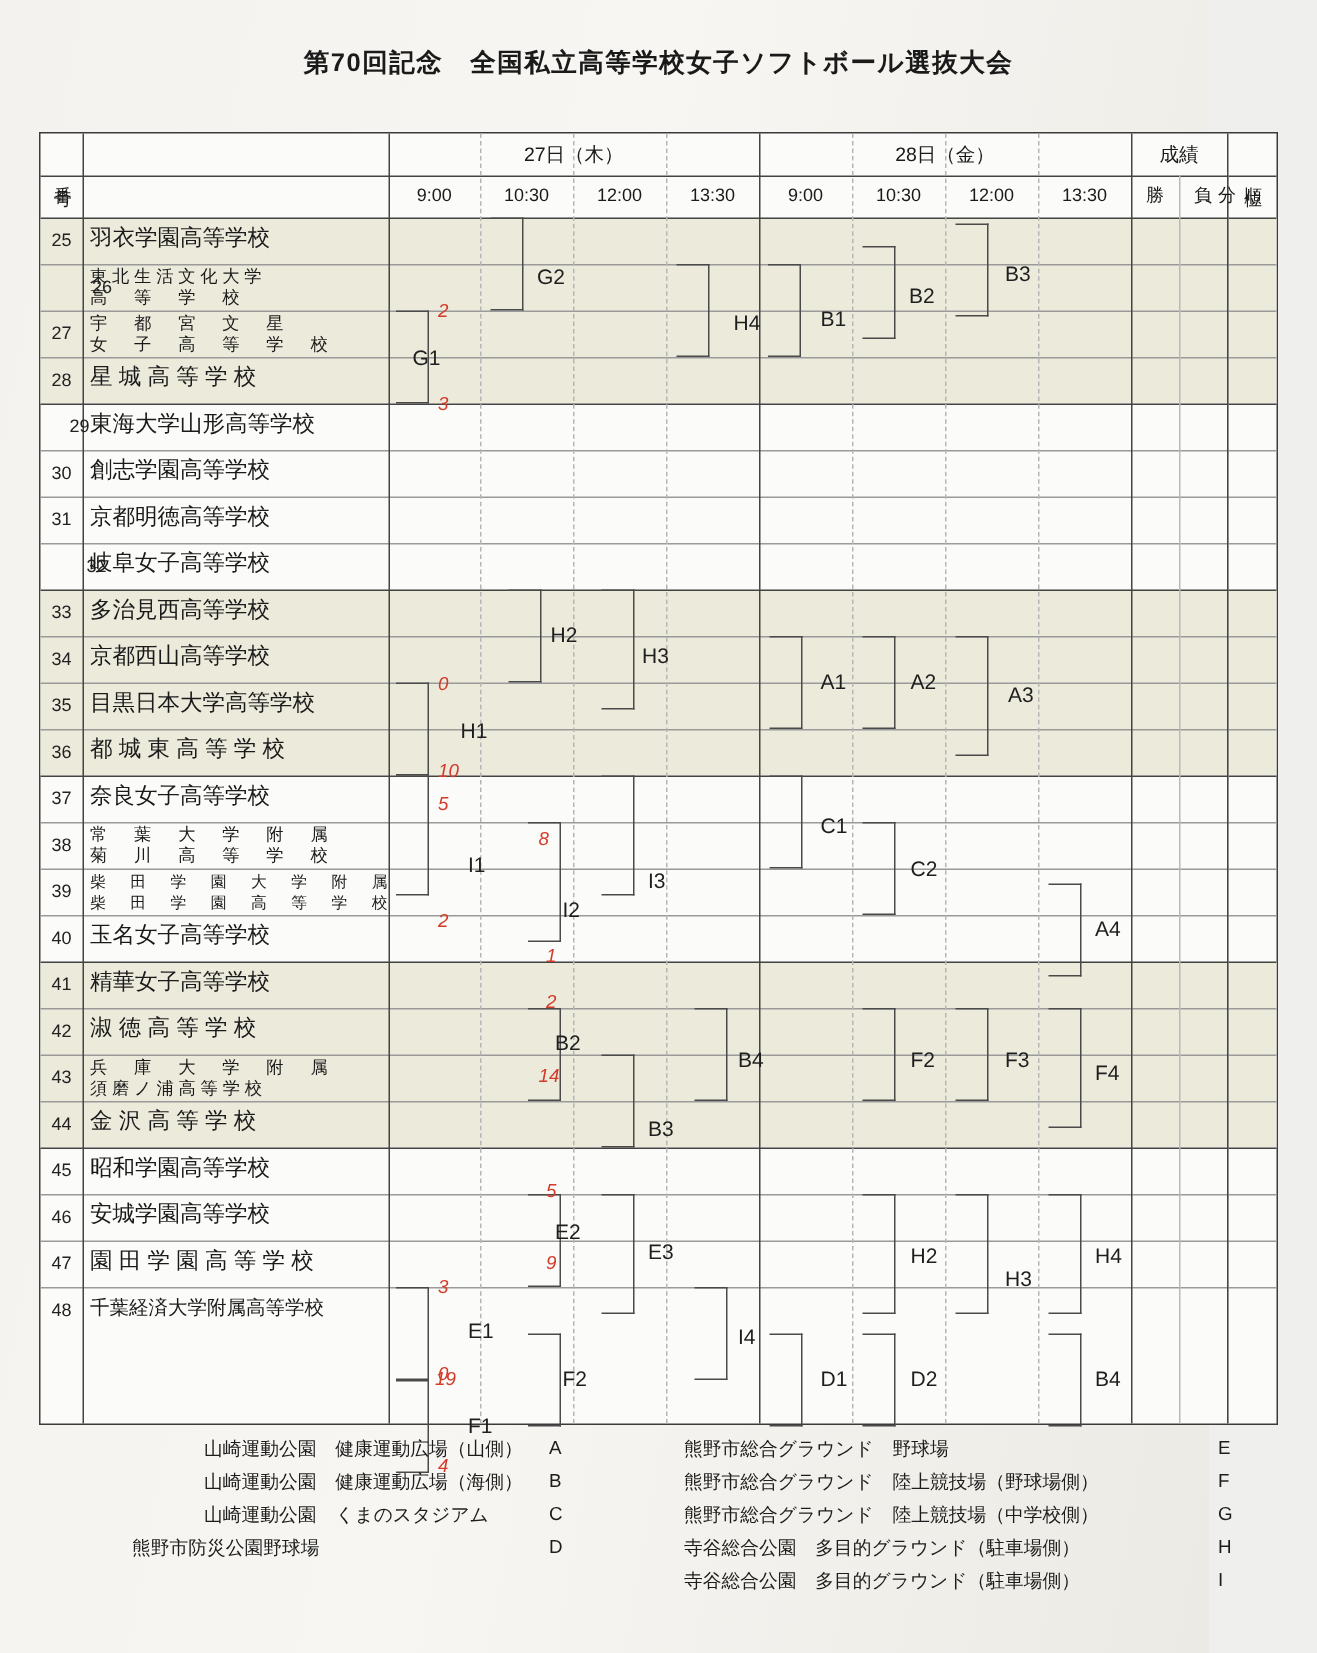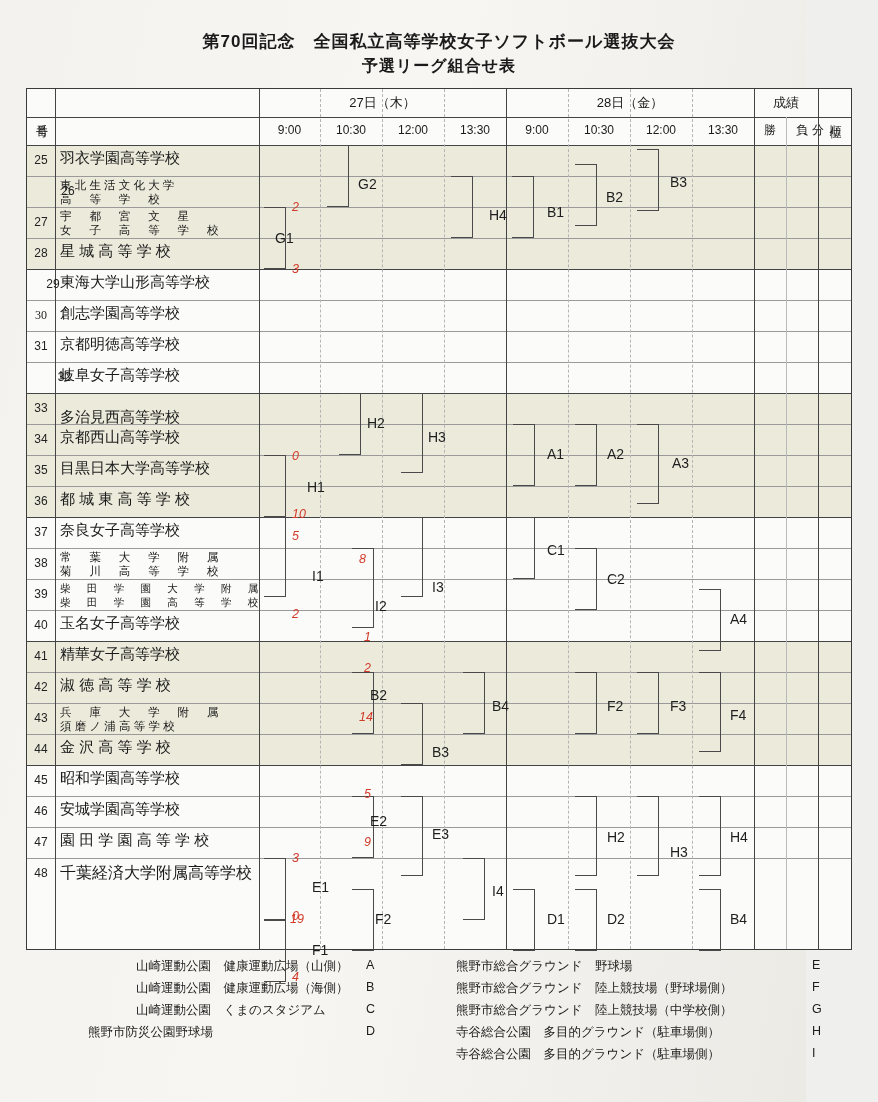--- a/index.html
+++ b/index.html
@@ -93,21 +93,20 @@
   }
   .fline{position:absolute;white-space:nowrap;}
   .fcode{position:absolute;}
 </style>
 </head>
 <body>
 
 <div class="page">
 
   <div class="title">第70回記念　全国私立高等学校女子ソフトボール選抜大会</div>
-  <div class="subtitle">予選リーグ組合せ表</div>
 
   <div class="grid">
 
     <div class="cellband" style="top:56px;height:124px;"></div>
     <div class="cellband" style="top:304px;height:124px;"></div>
     <div class="cellband" style="top:552px;height:124px;"></div>
 
     <div class="hline strong" style="top:28px;"></div>
     <div class="hline strong" style="top:56px;"></div>
 
@@ -166,21 +165,21 @@
 
     <div class="hdr small" style="left:727px;top:28px;width:32px;height:28px;">勝</div>
     <div class="hdr small" style="left:759px;top:28px;width:32px;height:28px;">負</div>
     <div class="hdr small" style="left:791px;top:28px;width:0px;height:28px;">分</div>
 
     <div class="num" style="left:0;top:64px;">25</div>
     <div class="num" style="left:0;top:95px;margin-left:27px;">26</div>
     <div class="num" style="left:0;top:126px;">27</div>
     <div class="num" style="left:0;top:157px;">28</div>
     <div class="num" style="left:0;top:188px;margin-left:12px;">29</div>
-    <div class="num" style="left:0;top:219px;font-family:Liberation Serif, serif;">30</div>
+    <div class="num" style="left:0;top:219px;">30</div>
     <div class="num" style="left:0;top:250px;">31</div>
     <div class="num" style="left:16px;top:281px;text-align:right;">32</div>
     <div class="num" style="left:0;top:312px;">33</div>
     <div class="num" style="left:0;top:343px;">34</div>
     <div class="num" style="left:0;top:374px;">35</div>
     <div class="num" style="left:0;top:405px;">36</div>
     <div class="num" style="left:0;top:436px;">37</div>
     <div class="num" style="left:0;top:467px;">38</div>
     <div class="num" style="left:0;top:498px;">39</div>
     <div class="num" style="left:0;top:529px;">40</div>
@@ -192,33 +191,33 @@
     <div class="num" style="left:0;top:715px;">46</div>
     <div class="num" style="left:0;top:746px;">47</div>
     <div class="num" style="left:0;top:777px;">48</div>
 
     <div class="team" style="left:33px;top:60px;">羽衣学園高等学校</div>
     <div class="team" style="left:33px;top:153px;">星 城 高 等 学 校</div>
     <div class="team" style="left:33px;top:184px;">東海大学山形高等学校</div>
     <div class="team" style="left:33px;top:215px;">創志学園高等学校</div>
     <div class="team" style="left:33px;top:246px;">京都明徳高等学校</div>
     <div class="team" style="left:33px;top:277px;">岐阜女子高等学校</div>
-    <div class="team" style="left:33px;top:319px;text-align:right;">多治見西高等学校</div>
+    <div class="team" style="left:33px;top:308px;text-align:right;">多治見西高等学校</div>
     <div class="team" style="left:33px;top:339px;">京都西山高等学校</div>
     <div class="team" style="left:33px;top:370px;">目黒日本大学高等学校</div>
     <div class="team" style="left:33px;top:401px;">都 城 東 高 等 学 校</div>
     <div class="team" style="left:33px;top:432px;">奈良女子高等学校</div>
     <div class="team" style="left:33px;top:525px;">玉名女子高等学校</div>
     <div class="team" style="left:33px;top:556px;">精華女子高等学校</div>
     <div class="team" style="left:33px;top:587px;">淑 徳 高 等 学 校</div>
     <div class="team" style="left:33px;top:649px;">金 沢 高 等 学 校</div>
     <div class="team" style="left:33px;top:680px;">昭和学園高等学校</div>
     <div class="team" style="left:33px;top:711px;">安城学園高等学校</div>
     <div class="team" style="left:33px;top:742px;">園 田 学 園 高 等 学 校</div>
-    <div class="team" style="left:33px;top:774px;font-size:16px;">千葉経済大学附属高等学校</div>
+    <div class="team" style="left:33px;top:774px;font-size:13px;">千葉経済大学附属高等学校</div>
 
     <div class="team two" style="left:33px;top:90px;">東 北 生 活 文 化 大 学</div>
     <div class="team two" style="left:33px;top:104px;">高 　 等 　 学 　 校</div>
 
     <div class="team two" style="left:33px;top:121px;">宇 　 都 　 宮 　 文 　 星</div>
     <div class="team two" style="left:33px;top:135px;">女 　 子 　 高 　 等 　 学 　 校</div>
 
     <div class="team two" style="left:33px;top:462px;">常 　 葉 　 大 　 学 　 附 　 属</div>
     <div class="team two" style="left:33px;top:476px;">菊 　 川 　 高 　 等 　 学 　 校</div>
 

